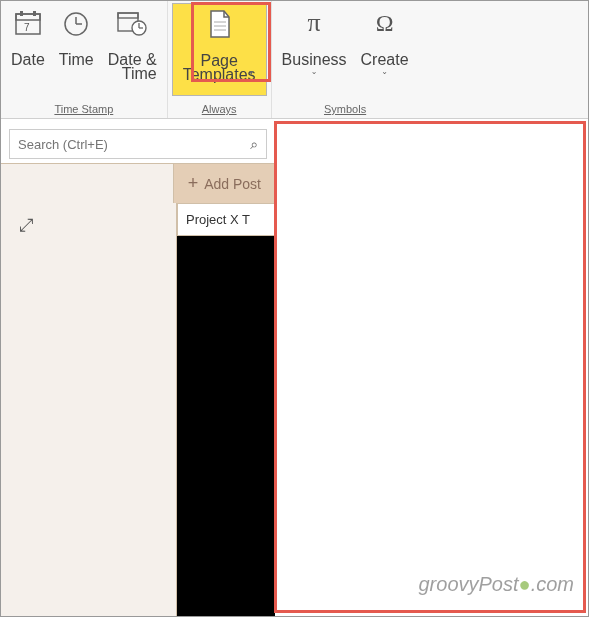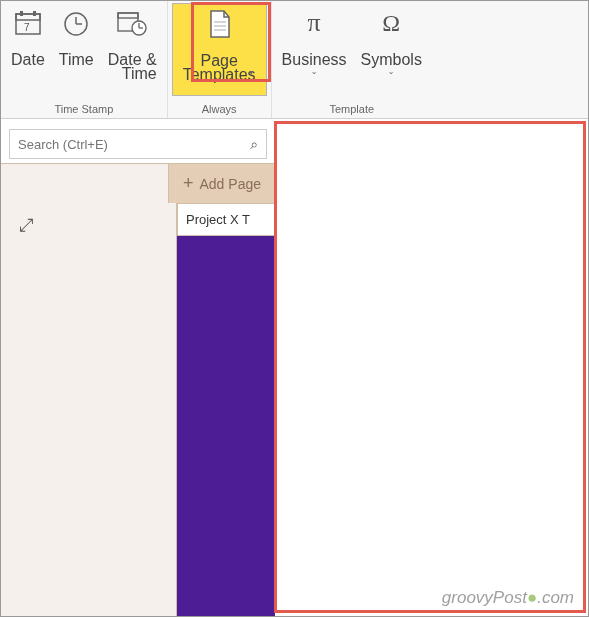--- a/index.html
+++ b/index.html
@@ -7,60 +7,60 @@
 .outer { border: 1px solid #999; width: 589px; height: 617px; position: relative; }
 
 .ribbon { display: flex; background: #f7f7f7; border-bottom: 1px solid #d0d0d0; height: 118px; }
 .rgroup { display: flex; flex-direction: column; align-items: center; padding: 2px 4px 0 4px; border-right: 1px solid #e0e0e0; justify-content: space-between; }
 .rbuttons { display: flex; gap: 2px; }
 .rbtn { display: flex; flex-direction: column; align-items: center; justify-content: flex-start; padding: 4px 6px; min-width: 44px; cursor: pointer; color: #444; }
 .rbtn.highlight { background: #fde047; border: 1px solid #b5b5b5; }
 .rbtn .icon { width: 32px; height: 32px; display: flex; align-items: center; justify-content: center; font-size: 22px; color: #555; }
 .rbtn .lbl { font-size: 16px; text-align: center; line-height: 14px; margin-top: 14px; }
 .rbtn .chev { font-size: 8px; color: #666; }
-.grouplabel { font-size: 11px; color: #666; padding-bottom: 3px; }
+.grouplabel { font-size: 11px; color: #666; padding-bottom: 3px; text-decoration: underline; }
 
 .redbox { border: 3px solid #e55a4f; position: absolute; }
 .redbox.btn { top: 1px; left: 190px; width: 80px; height: 80px; }
 .redbox.pane { top: 120px; left: 273px; width: 312px; height: 492px; }
 
 .main { display: flex; height: calc(100% - 118px); }
 .left { flex: 0 0 274px; display: flex; flex-direction: column; background: #fff; }
 .searchbar { display: flex; align-items: center; border: 1px solid #ccc; margin: 10px 8px 4px 8px; height: 30px; padding: 0 8px; background: #fff; }
 .searchbar input { border: none; outline: none; flex: 1; font-size: 13px; color: #666; }
 .searchbar .sicon { color: #666; font-size: 14px; }
 
 .tabbar { display: flex; background: #e4ceb6; height: 40px; align-items: stretch; border-top: 1px solid #d0bfa8; }
 .tabspace { flex: 1; display:flex; align-items:center; justify-content:center; background:#f5f0eb; border-right: 1px solid #d0bfa8;}
 .addpage { display: flex; align-items: center; gap: 6px; padding: 0 14px; color: #8a6d5c; font-size: 14px; cursor: pointer; background:#e4ceb6; }
 .addpage .plus { font-size: 18px; font-weight: 300; }
 
 .pagelist { display: flex; flex: 1; }
 .canvas { flex: 1; background: #f5f0eb; position: relative; border-right: 1px solid #d0bfa8;}
 .expand { position:absolute; top:12px; left:18px; font-size:18px; color:#555; cursor:pointer; }
-.pages { width: 98px; background: #4c1d95; }
+.pages { width: 98px; background: #000000; }
 .pageitem { background: #fff; padding: 8px 8px; font-size: 13px; color: #333; border: 1px solid #d0bfa8; margin:0; white-space:nowrap; overflow:hidden; }
 
 .pane { flex: 1; background: #fff; padding: 10px 14px 10px 14px; display: flex; flex-direction: column; overflow: hidden; }
 .panehead { display: flex; align-items: center; justify-content: space-between; margin-bottom: 12px; }
 .panehead h1 { font-size: 22px; font-weight: 400; color: #7a3e7a; }
 .paneicons { display: flex; gap: 22px; color: #666; font-size: 12px; }
 .paneicons span { cursor: pointer; }
 
 .section-h { font-size: 13px; font-weight: 700; color: #222; margin: 4px 0 6px 0; }
 .desc { font-size: 13px; color: #555; line-height: 17px; margin-bottom: 10px; }
 .cat { display: flex; justify-content: space-between; align-items: center; font-size: 13px; font-weight: 700; color: #222; padding: 7px 2px; cursor: pointer; }
 .cat .cchev { font-size: 10px; color: #666; font-weight: normal; }
 .gap { height: 18px; }
 .select { display: flex; border: 1px solid #aaa; height: 24px; margin-top: 6px; }
 .select .sval { flex: 1; padding: 2px 6px; font-size: 13px; color: #333; }
 .select .sbtn { width: 20px; border-left: 1px solid #aaa; display:flex; align-items:center; justify-content:center; font-size:9px; color:#444; cursor:pointer; background:#f4f4f4; }
 .link { font-size: 13px; color: #7a3e7a; text-decoration: underline; cursor: pointer; margin-top: 8px; display:inline-block; }
 
-.watermark { position: absolute; bottom: 8px; right: 14px; font-family: Georgia, serif; font-size: 17px; color: rgba(80,80,80,0.55); font-style: italic; pointer-events: none; margin-top: 13px; }
+.watermark { position: absolute; bottom: 20px; right: 14px; font-family: Georgia, serif; font-size: 20px; color: rgba(80,80,80,0.55); font-style: italic; pointer-events: none; margin-top: 13px; }
 .watermark .dot { color: rgba(130,180,70,0.7); }
 .svgcal text { font-size: 10px; fill:#555; font-family: Arial; }
 </style>
 </head>
 <body>
 
 <div class="outer">
 
 <div class="ribbon">
 
@@ -127,41 +127,41 @@
 
   <div class="rgroup" style="border-right:none;">
     <div class="rbuttons">
       <div class="rbtn">
         <div class="icon" style="font-size:26px;font-family:Georgia;">π</div>
         <div class="lbl">Business</div>
         <div class="chev">⌄</div>
       </div>
       <div class="rbtn">
         <div class="icon" style="font-size:24px;font-family:Georgia;">Ω</div>
-        <div class="lbl">Symbols</div>
+        <div class="lbl">Create</div>
         <div class="chev">⌄</div>
       </div>
     </div>
-    <div class="grouplabel">Template</div>
+    <div class="grouplabel">Symbols</div>
   </div>
 
 </div>
 
 <div class="main">
 
   <div class="left">
     <div class="searchbar">
       <input placeholder="Search (Ctrl+E)" style="">
       <span class="sicon">⌕</span>
     </div>
     <div class="tabbar">
       <div class="tabspace"></div>
       <div class="addpage">
         <span class="plus">+</span>
-        <span>Add Page</span>
+        <span>Add Post</span>
       </div>
     </div>
     <div class="pagelist">
       <div class="canvas">
         <span class="expand">⤢</span>
       </div>
       <div class="pages">
         <div class="pageitem">Project X T</div>
       </div>
     </div>

